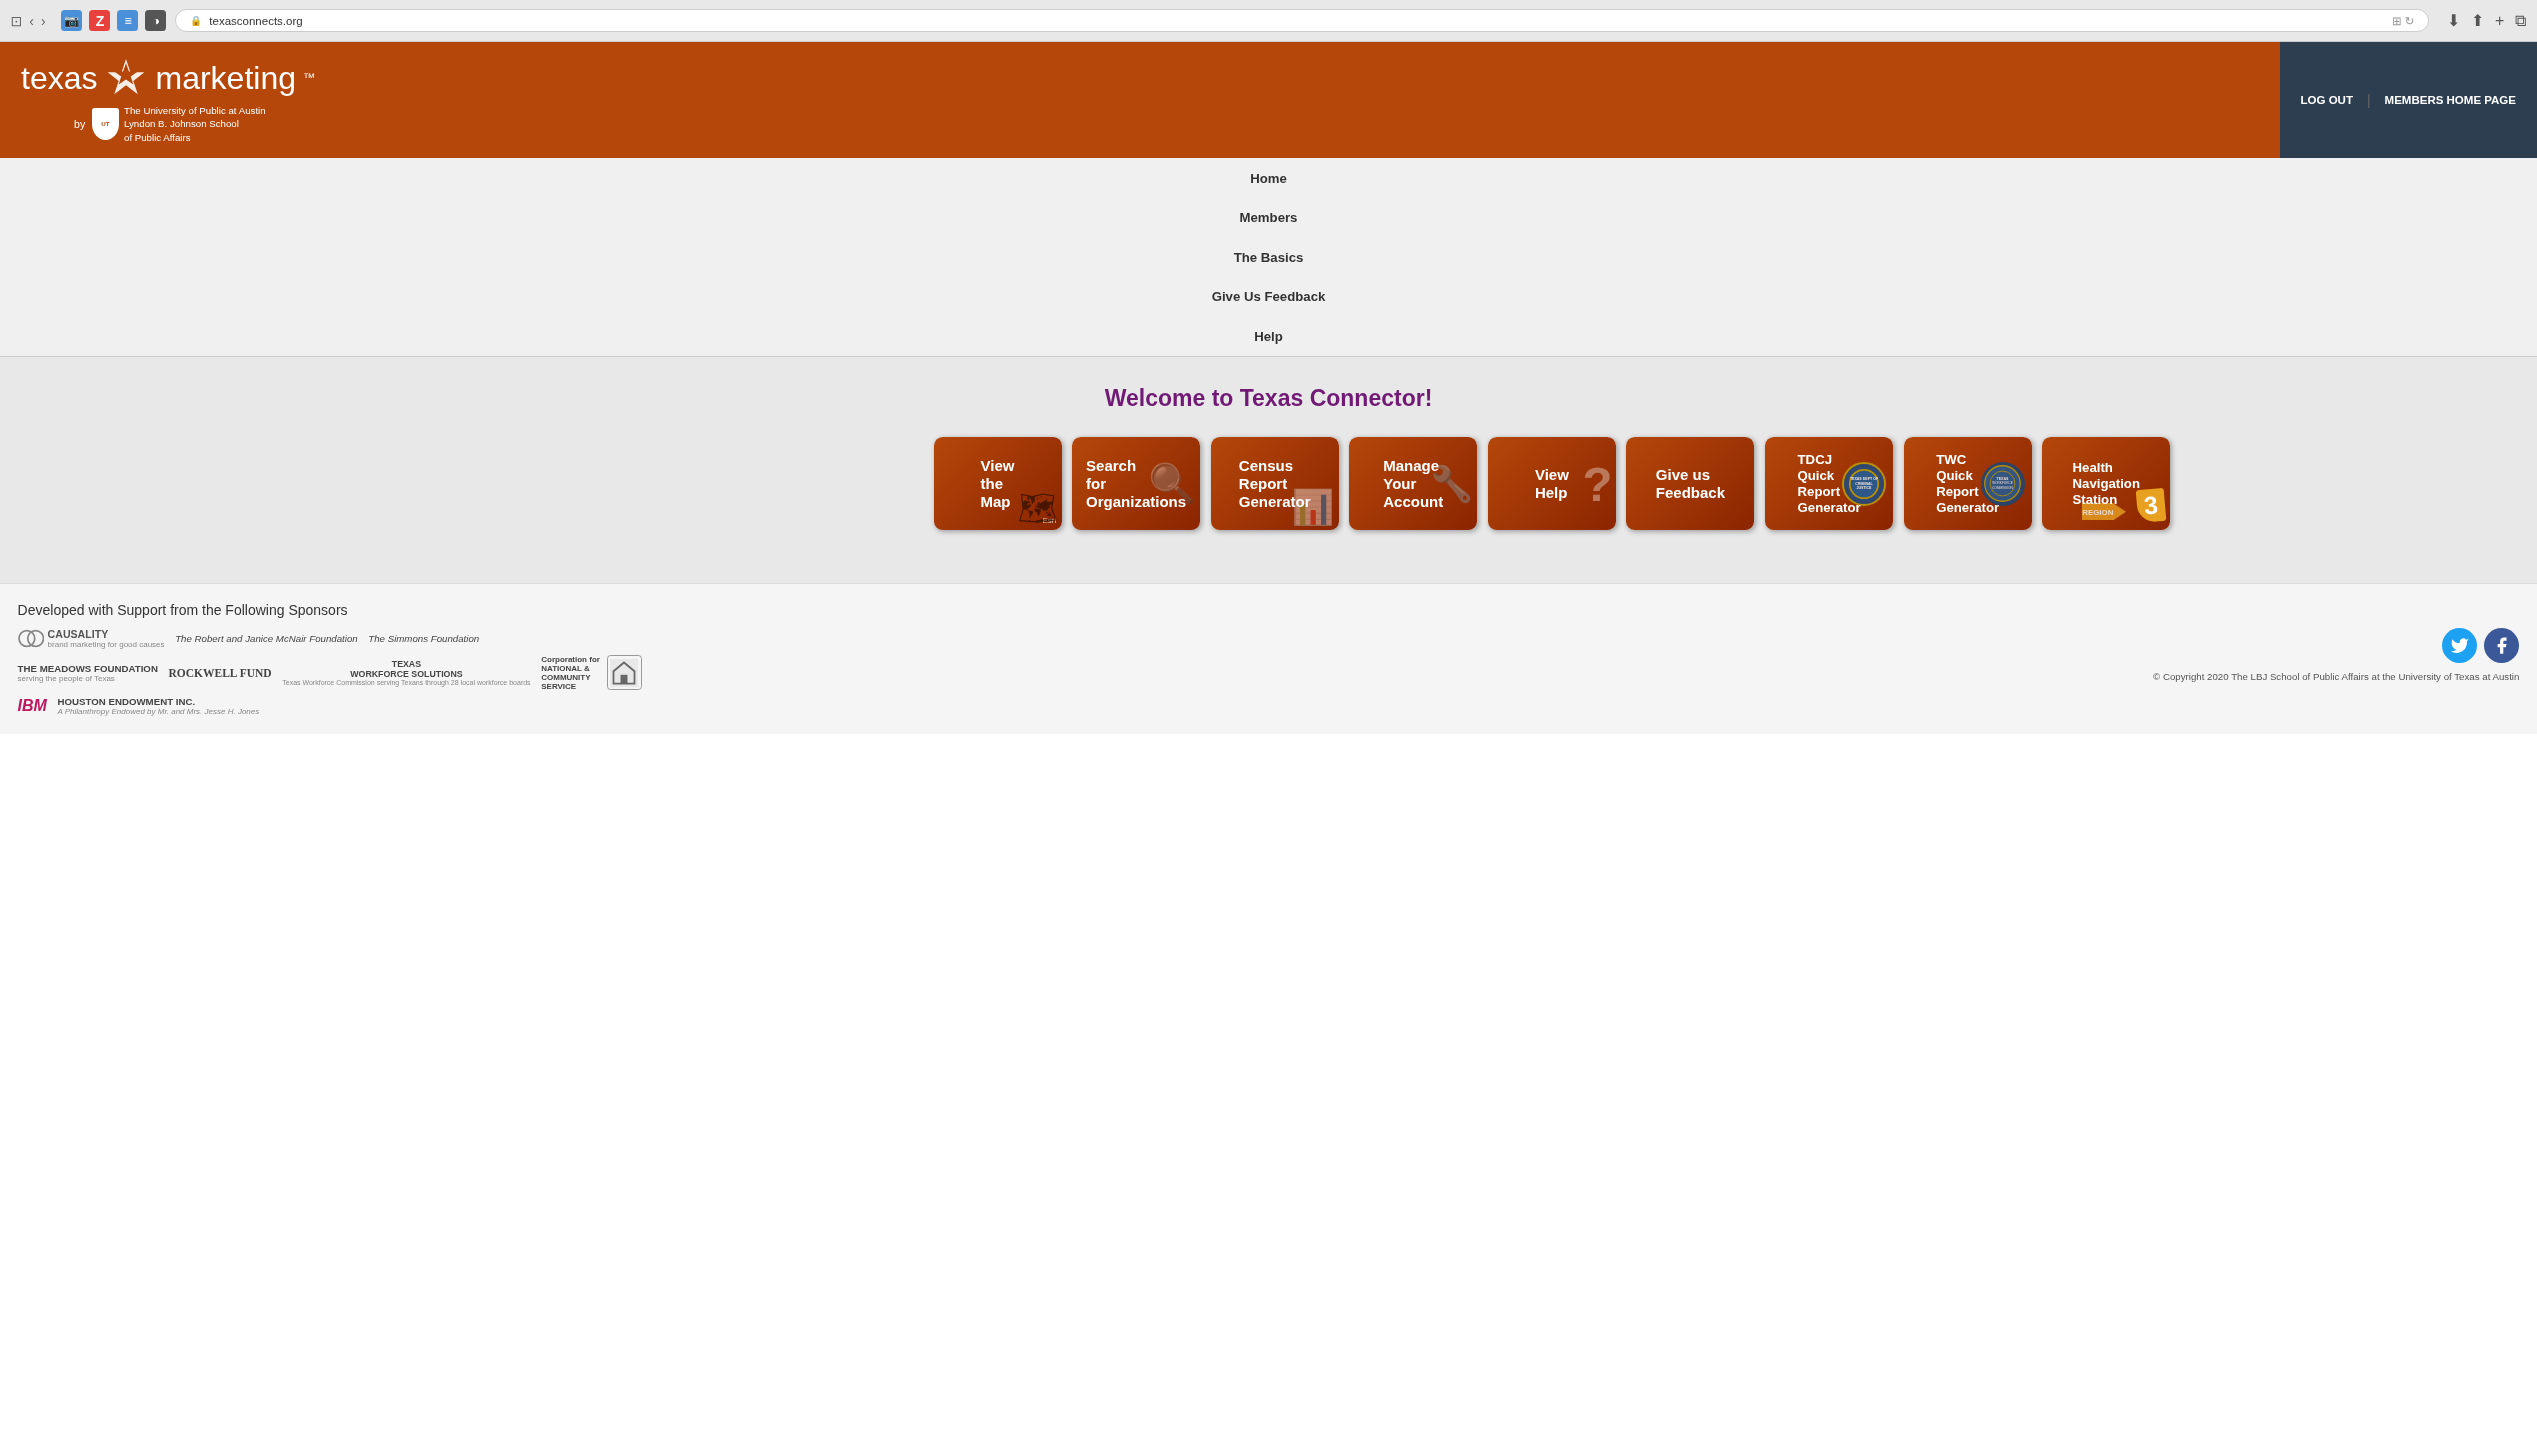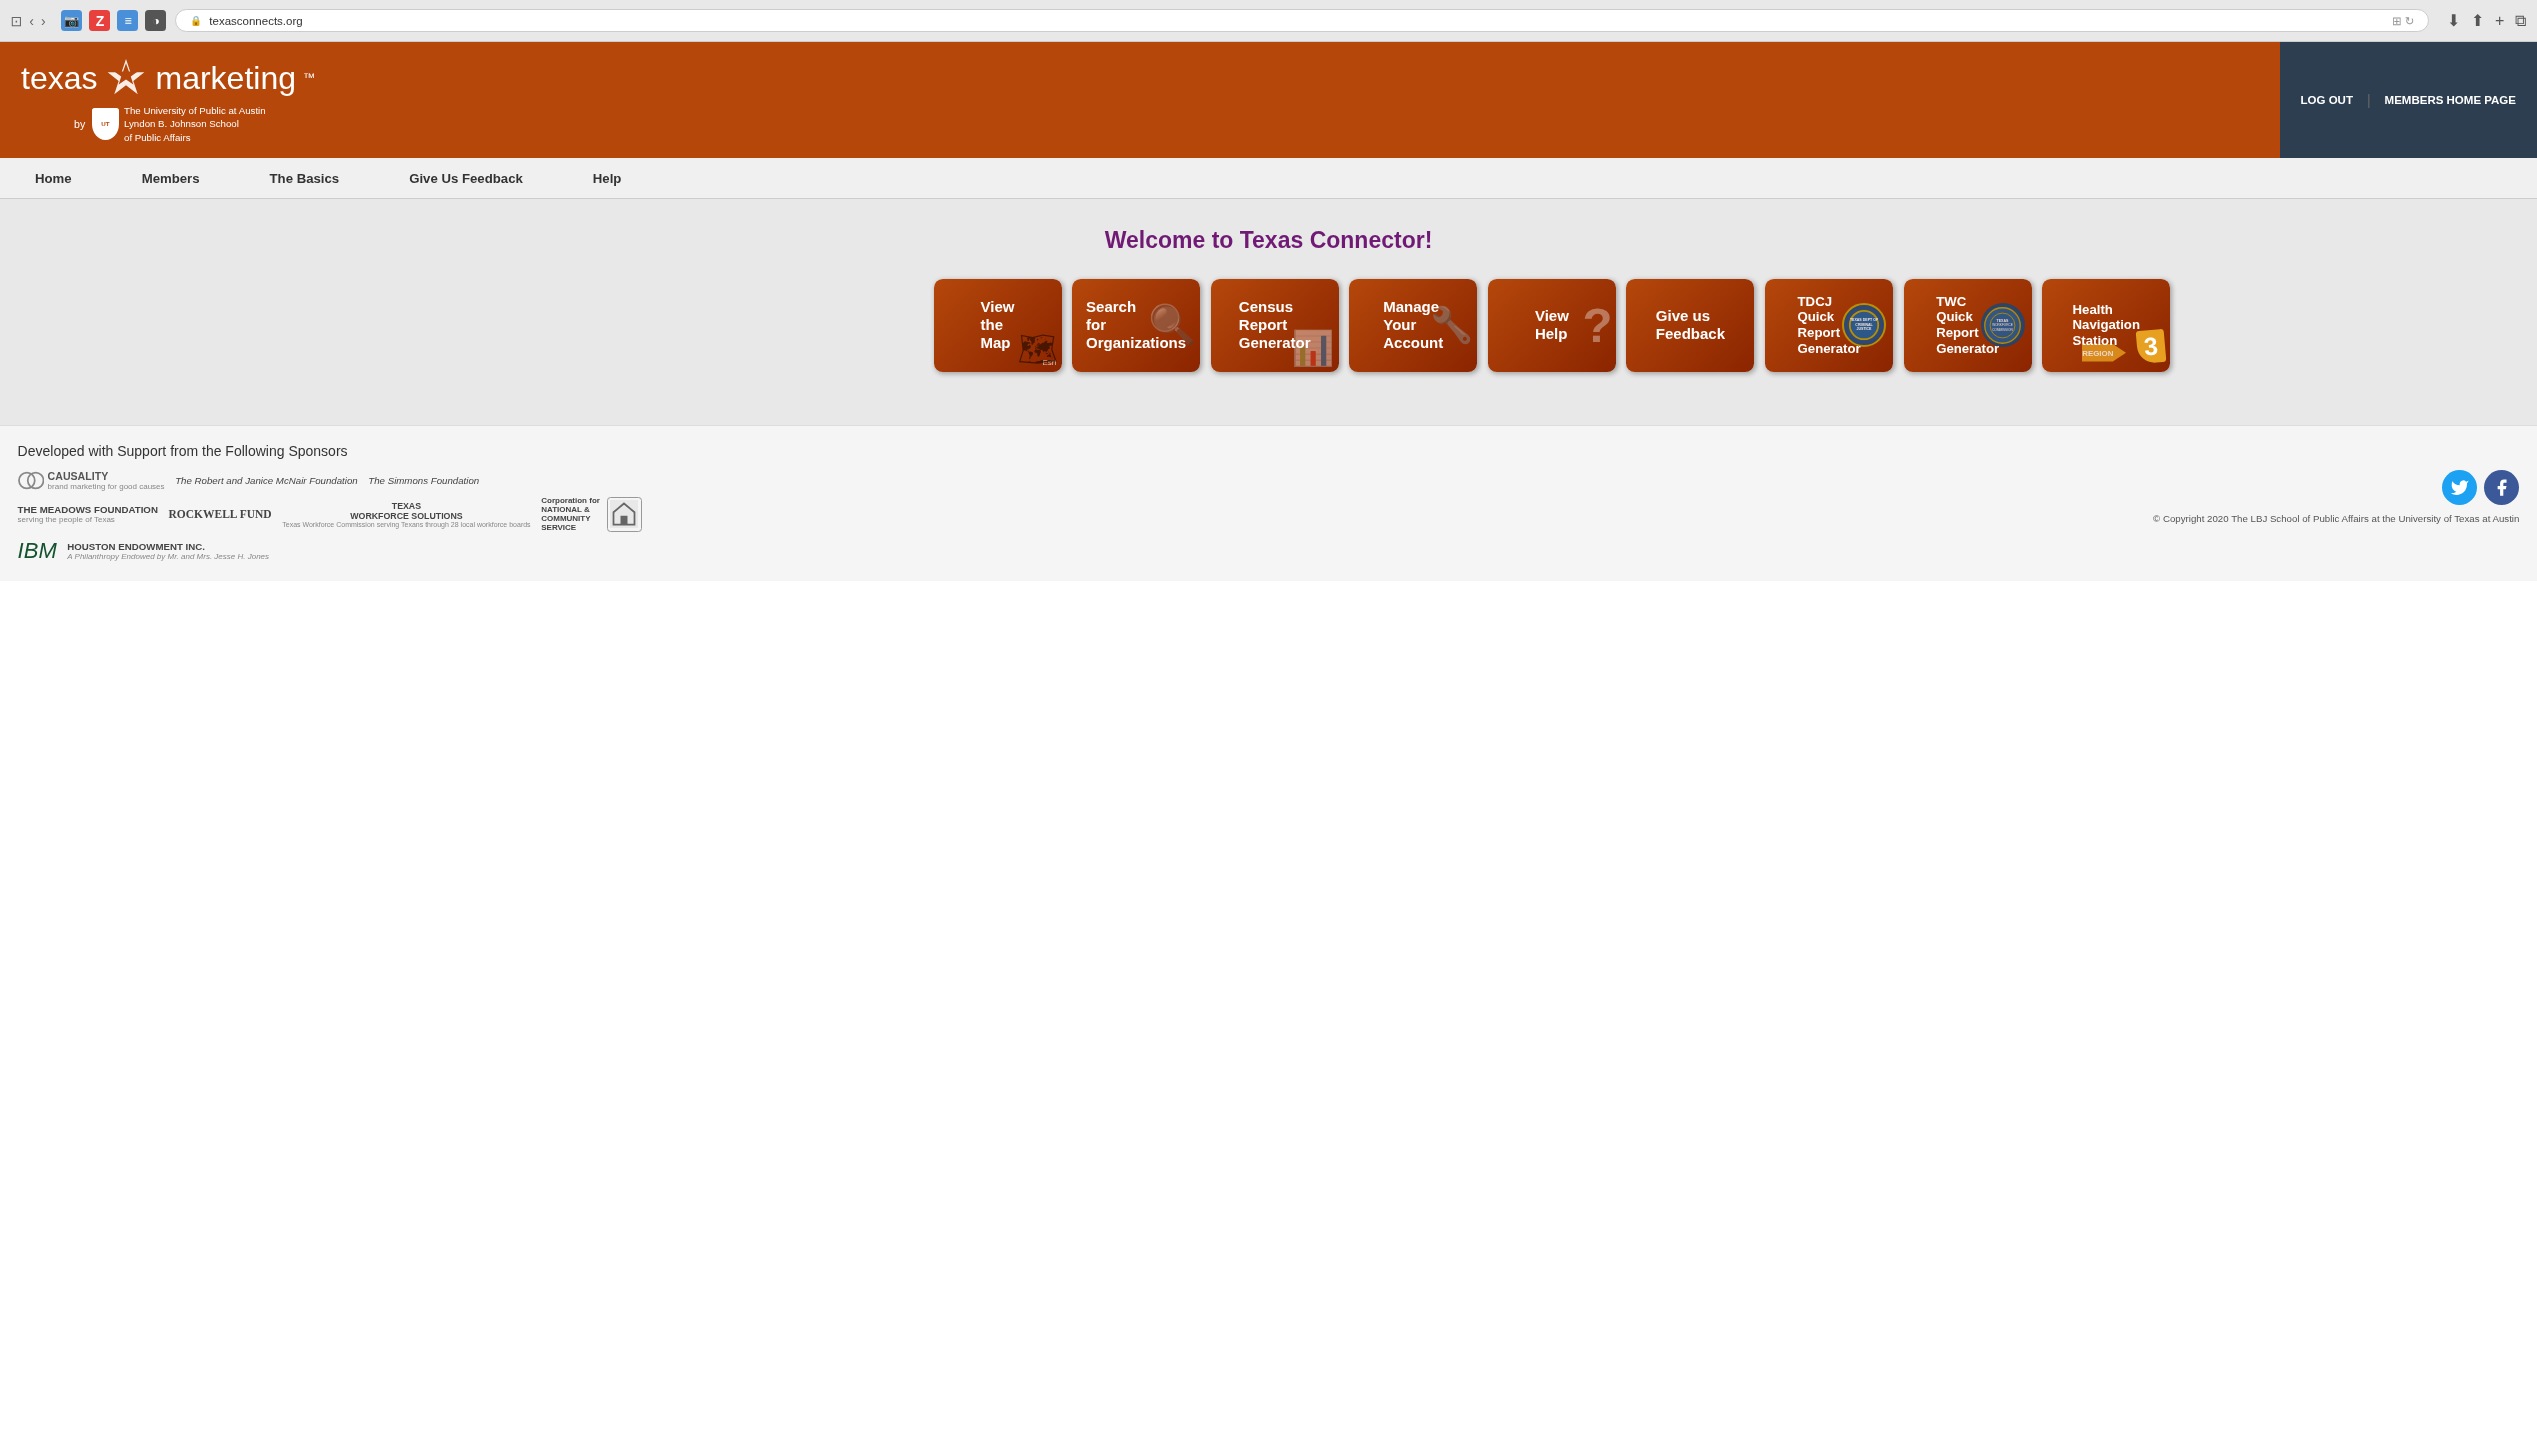--- a/index.html
+++ b/index.html
@@ -108,20 +108,21 @@
       cursor: pointer;
     }
     .header-nav-divider { color: #666; }
 
     
     .nav-bar {
       background: #f0f0f0;
       border-bottom: 1.8px solid #ccc;
       display: flex;
       align-items: center;
+      flex-direction: column;
     }
     .nav-item {
       padding: 12.3px 35px;
       font-size: 13.2px;
       font-weight: bold;
       color: #333;
       cursor: pointer;
       text-decoration: none;
     }
 
@@ -477,21 +478,21 @@
           <div style="width:35px; height:35px; border:1.8px solid #999; border-radius:3.5px; display:flex; align-items:center; justify-content:center;">
             <svg width="28" height="28" viewBox="0 0 32 32">
               <rect width="32" height="32" fill="#e8e8e8"></rect>
               <polygon points="16,4 28,14 28,28 4,28 4,14" fill="none" stroke="#666" stroke-width="2"></polygon>
               <rect x="12" y="18" width="8" height="10" fill="#666"></rect>
             </svg>
           </div>
         </div>
       </div>
       <div style="display:flex; align-items:center; gap:10.6px;">
-        <div style="font-weight:normal; font-size:22px; color:#14532d; font-style:italic;">IBM</div>
+        <div style="font-weight:bold; font-size:16px; color:#be185d; font-style:italic;">IBM</div>
         <div>
           <div style="font-weight:bold; font-size:9.7px; color:#444;">HOUSTON ENDOWMENT INC.</div>
           <div style="font-style:italic; font-size:8px; color:#888;">A Philanthropy Endowed by Mr. and Mrs. Jesse H. Jones</div>
         </div>
       </div>
     </div>
     <div class="footer-right">
       <div class="social-icons">
         <div class="social-icon twitter-icon">
           <svg width="19.4" height="19.4" viewBox="0 0 24 24" fill="white">

